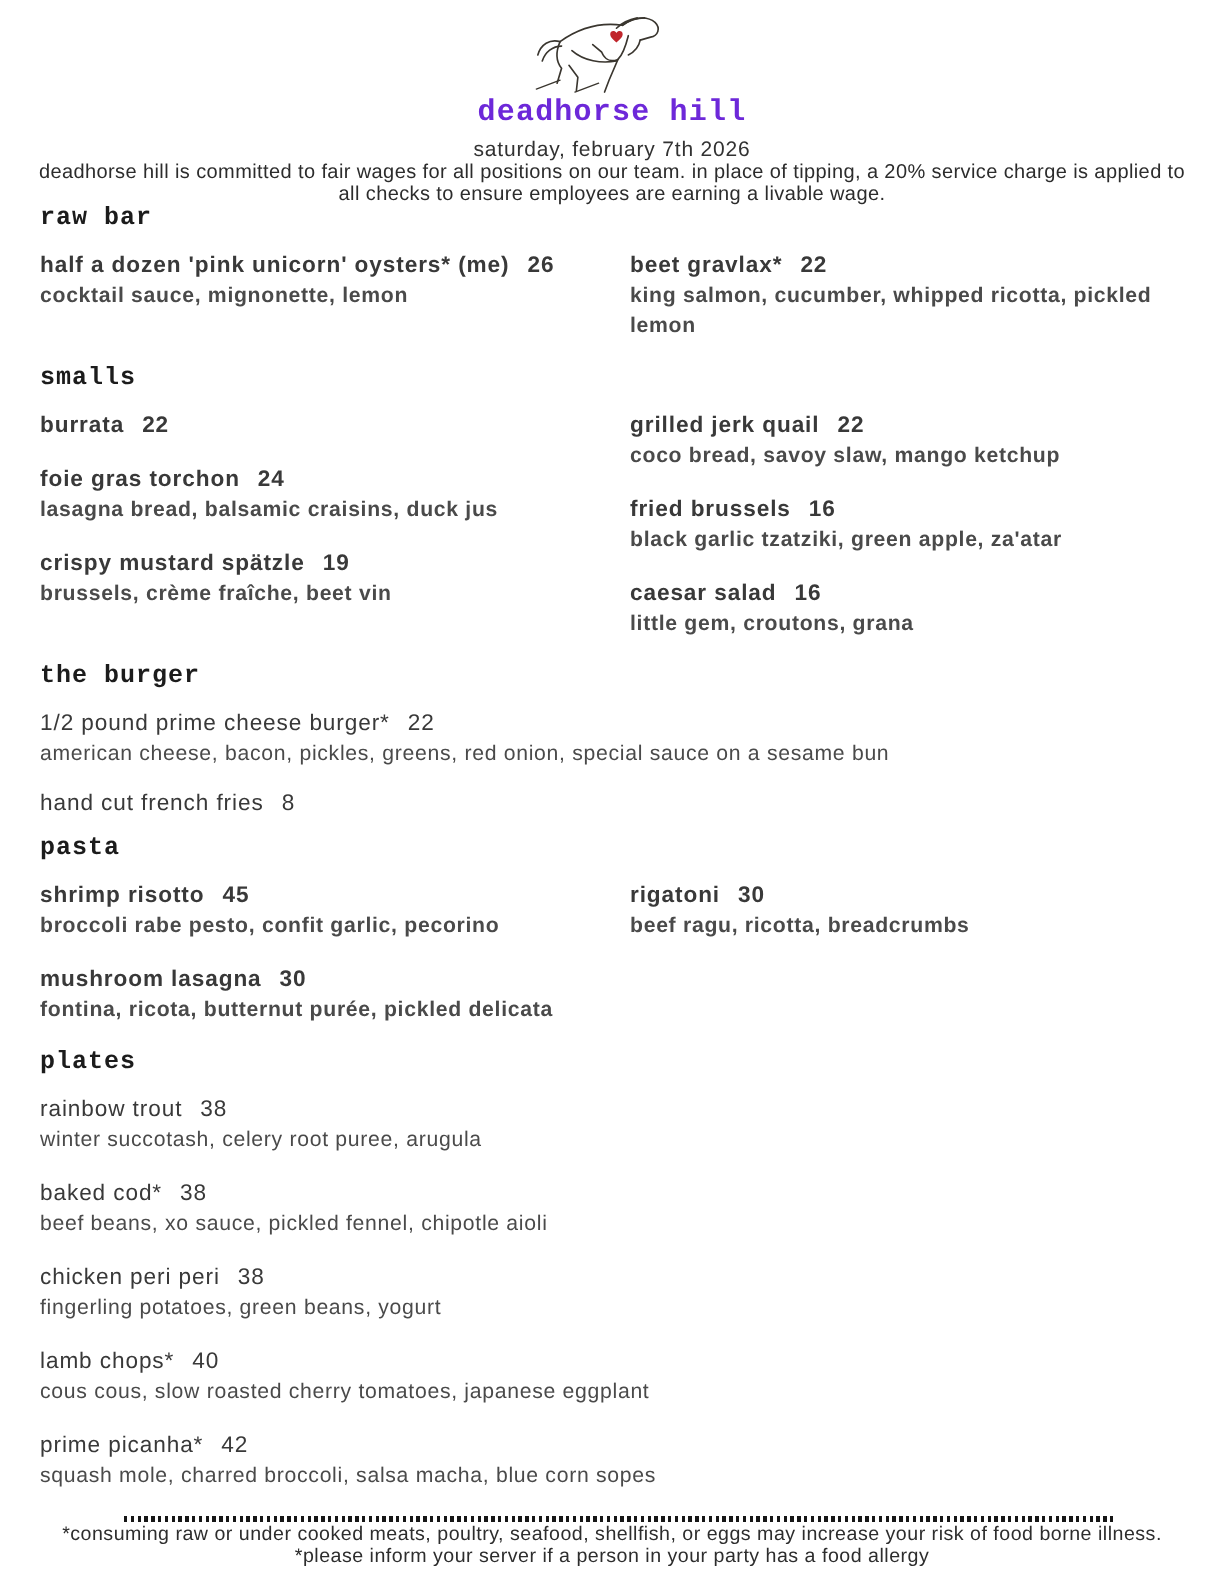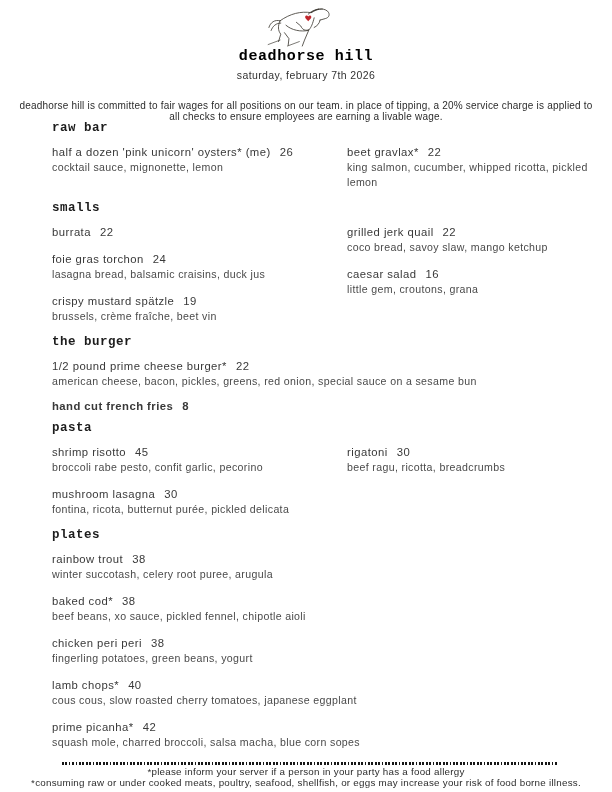--- a/index.html
+++ b/index.html
@@ -12,42 +12,42 @@
   }
   .page { width: 612px; height: 792px; }
 
   
   .header { padding-top: 3px; text-align: center; }
   .logo-wrap { height: 46px; }
   .logo-wrap svg { display: block; margin: 0 auto; width: 106px; height: 46px; }
   .title {
     font-family: "Liberation Mono", "DejaVu Sans Mono", monospace;
     font-weight: 700; font-size: 15px; line-height: 16px;
-    letter-spacing: .6px; color: #000000;
+    letter-spacing: .6px; color: #6d28d9;
   }
   .date { margin-top: 4px; font-size: 10.5px; line-height: 12px; letter-spacing: .4px; color: #323232; }
-  .intro { margin-top: 19px; font-size: 10px; line-height: 11px; letter-spacing: .2px; color: #2c2c2c; }
+  .intro { margin-top: 0; font-size: 10px; line-height: 11px; letter-spacing: .2px; color: #2c2c2c; }
 
   
-  .menu { padding: 0 18px 0 52px; }
+  .menu { padding: 0 18px 0 20px; }
   section.sec { margin: 0; }
   .sec-rawbar { margin-top: 16px; }
   .sec-smalls { margin-top: 2px; }
   .sec-burger { margin-top: 0; }
   .sec-pasta  { margin-top: 0; }
   .sec-plates { margin-top: 3px; }
   h2.sec-title {
     font-family: "Liberation Mono", "DejaVu Sans Mono", monospace;
     font-weight: 700; font-size: 12.5px; line-height: 13px;
     letter-spacing: .5px; color: #1c1c1c; margin: 0 0 10px 0;
   }
-  .cols { display: grid; grid-template-columns: 295px 1fr; align-items: start; }
+  .cols { display: grid; grid-template-columns: 295px 1fr; align-items: start; font-weight: bold; }
   .item { margin-bottom: 12px; }
   .sec-burger .item { margin-bottom: 10px; }
-  .sec-burger .item:last-child { margin-bottom: 8px; font-weight: bold; }
+  .sec-burger .item:last-child { margin-bottom: 8px; }
   .nmline { white-space: nowrap; font-size: 11.3px; line-height: 15px; letter-spacing: .45px; color: #393939; }
   .pr { margin-left: 9px; }
   .ds { font-size: 10.6px; line-height: 15px; letter-spacing: .35px; color: #4a4a4a; }
 
   
   .footer { text-align: center; }
   .dotline {
     margin: 3px 0 2px 62px; width: 496px; height: 3px;
     background-image: repeating-linear-gradient(90deg, #161616 0 1.7px, transparent 1.7px 3.4px);
   }
@@ -116,20 +116,24 @@
             <div class="nmline"><span>crispy mustard spätzle</span><span class="pr">19</span></div>
             <div class="ds">brussels, crème fraîche, beet vin</div>
           </div>
         </div>
         <div class="col">
           <div class="item">
             <div class="nmline"><span>grilled jerk quail</span><span class="pr">22</span></div>
             <div class="ds">coco bread, savoy slaw, mango ketchup</div>
           </div>
           <div class="item">
+            <div class="nmline"><span>fried brussels</span><span class="pr">16</span></div>
+            <div class="ds">black garlic tzatziki, green apple, za'atar</div>
+          </div>
+          <div class="item">
             <div class="nmline"><span>caesar salad</span><span class="pr">16</span></div>
             <div class="ds">little gem, croutons, grana</div>
           </div>
         </div>
       </div>
     </section>
 
     <section class="sec sec-burger">
       <h2 class="sec-title">the burger</h2>
       <div class="item">
@@ -184,17 +188,17 @@
       <div class="item">
         <div class="nmline"><span>prime picanha*</span><span class="pr">42</span></div>
         <div class="ds">squash mole, charred broccoli, salsa macha, blue corn sopes</div>
       </div>
     </section>
 
   </main>
 
   <footer class="footer">
     <div class="dotline"></div>
+    <div class="footnote">*consuming raw or under cooked meats, poultry, seafood, shellfish, or eggs may increase your risk of food borne illness.</div>
     <div class="footnote">*please inform your server if a person in your party has a food allergy</div>
-    <div class="footnote">*consuming raw or under cooked meats, poultry, seafood, shellfish, or eggs may increase your risk of food borne illness.</div>
   </footer>
 
 </div>
 
 </body></html>

